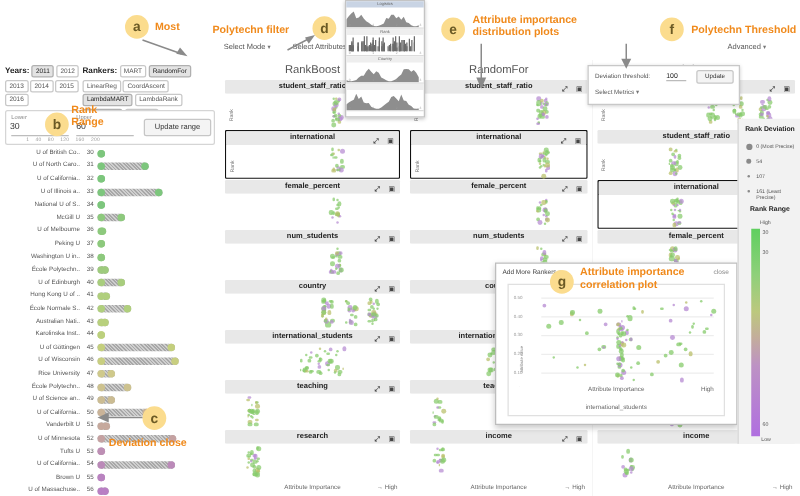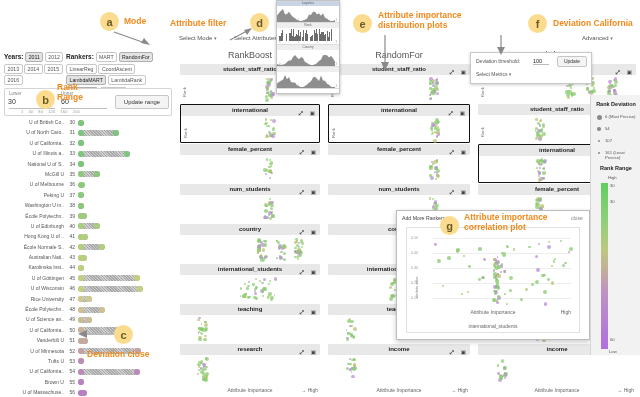--- a/index.html
+++ b/index.html
@@ -1453,21 +1453,21 @@
   <div class="leg-title" style="position:absolute;left:0;right:0;top:70px">Rank Range</div>
   <div class="cbar-lab" style="left:17px;top:80px">High</div>
   <div id="cbar" style="top: 88px; height: 166px; background: linear-gradient(rgb(95, 207, 95) 0%, rgb(142, 208, 122) 22%, rgb(188, 200, 126) 40%, rgb(195, 174, 154) 52%, rgb(189, 146, 196) 66%, rgb(176, 111, 224) 100%);"></div>
   <div class="cbar-lab" style="left:19px;top:88px">30</div>
   <div class="cbar-lab" style="left:19px;top:104px">30</div>
   <div class="cbar-lab" style="left:19px;top:242px">60</div>
   <div class="cbar-lab" style="left:18px;top:254px">Low</div>
 </div>
 
 <div class="ann-badge" style="left:100px;top:12px;width:19px;height:19px">a</div>
-<div class="ann-text" style="left:124px;top:17px">Mode</div>
+<div class="ann-text" style="left:124px;top:17px">Most</div>
 <div class="ann-arrow" style="left:112px;top:30px">
   <svg width="40" height="18" viewBox="0 0 40 18">
       <line x1="2" y1="2" x2="33" y2="13" stroke="#8a8a8a" stroke-width="1.2"></line>
       <polygon points="38,15 29,13 32,8" fill="#8a8a8a"></polygon>
     </svg>
 </div>
 
 <div class="ann-badge" style="left:36px;top:90px;width:19px;height:19px">b</div>
 <div class="ann-text" style="left:57px;top:83px;white-space:pre-line">Rank
 Range</div>
@@ -1475,40 +1475,40 @@
 <div class="ann-badge" style="left:114px;top:325px;width:19px;height:19px">c</div>
 <div class="ann-text" style="left:87px;top:350px">Deviation close</div>
 <div class="ann-arrow" style="left:76px;top:327px">
   <svg width="40" height="14" viewBox="0 0 40 14">
       <line x1="38" y1="7" x2="8" y2="7" stroke="#8a8a8a" stroke-width="1.2"></line>
       <polygon points="2,7 11,3 11,11" fill="#8a8a8a"></polygon>
     </svg>
 </div>
 
 <div class="ann-badge" style="left:250px;top:13px;width:19px;height:19px">d</div>
-<div class="ann-text" style="left:170px;top:19px">Attribute filter</div>
+<div class="ann-text" style="left:170px;top:19px">Polytechn filter</div>
 <div class="ann-arrow" style="left:228px;top:27px">
   <svg width="26" height="16" viewBox="0 0 26 16">
       <line x1="2" y1="13" x2="19" y2="4" stroke="#8a8a8a" stroke-width="1.2"></line>
       <polygon points="24,1 16,3 19,8" fill="#8a8a8a"></polygon>
     </svg>
 </div>
 
 <div class="ann-badge" style="left:353px;top:14px;width:19px;height:19px">e</div>
 <div class="ann-text" style="left:378px;top:11px;white-space:pre-line">Attribute importance
 distribution plots</div>
 <div class="ann-arrow" style="left:378px;top:33px">
   <svg width="14" height="40" viewBox="0 0 14 40">
       <line x1="7" y1="2" x2="7" y2="31" stroke="#8a8a8a" stroke-width="1.2"></line>
       <polygon points="7,38 3,29 11,29" fill="#8a8a8a"></polygon>
     </svg>
 </div>
 
 <div class="ann-badge" style="left:528px;top:14px;width:19px;height:19px">f</div>
-<div class="ann-text" style="left:553px;top:19px">Deviation California</div>
+<div class="ann-text" style="left:553px;top:19px">Polytechn Threshold</div>
 <div class="ann-arrow" style="left:494px;top:33px">
   <svg width="14" height="24" viewBox="0 0 14 24">
       <line x1="7" y1="2" x2="7" y2="16" stroke="#8a8a8a" stroke-width="1.2"></line>
       <polygon points="7,22 3,14 11,14" fill="#8a8a8a"></polygon>
     </svg>
 </div>
 
 <div class="ann-badge" style="left:440px;top:216px;width:19px;height:19px">g</div>
 <div class="ann-text" style="left:464px;top:213px;white-space:pre-line">Attribute importance
 correlation plot</div>

